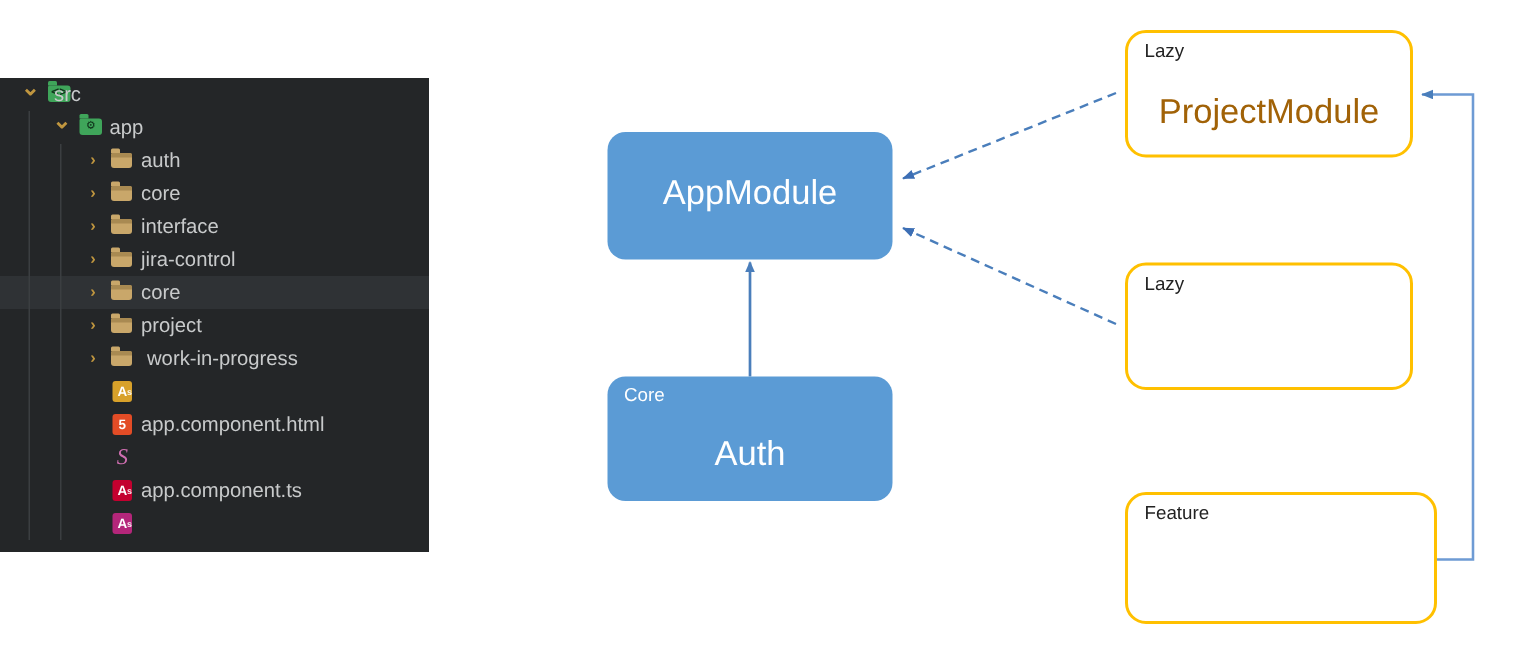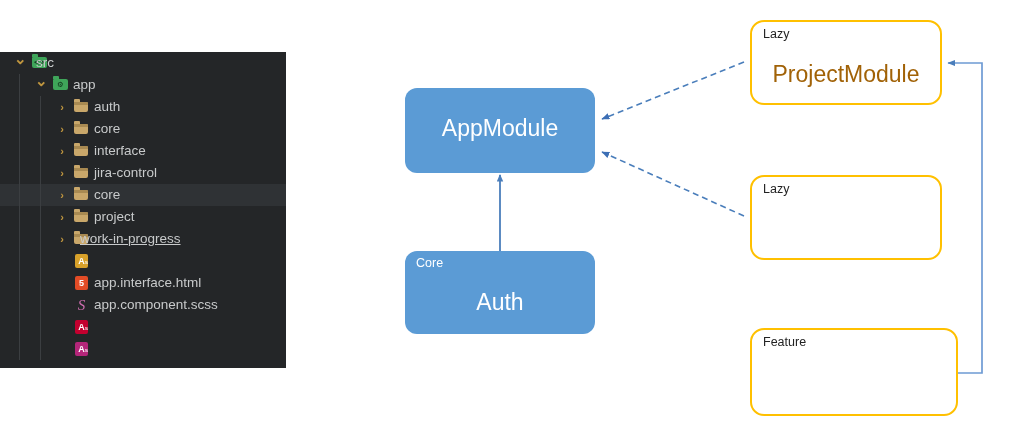--- a/index.html
+++ b/index.html
@@ -136,51 +136,51 @@
       </span>
       <span class="lbl" style="left: 94px; text-align: center;">project</span>
     </div>
     <div class="row">
       <div class="guide" style="left: 19px;"></div>
       <div class="guide" style="left: 40px;"></div>
       <span class="chev" style="left: 56px;">›</span>
       <span class="ico" style="left: 73px;">
         <span class="folder dark"></span>
       </span>
-      <span class="lbl" style="left: 80px; text-decoration: underline;">work-in-progress</span>
+      <span class="lbl" style="left: 98px;">work-in-progress</span>
     </div>
     <div class="row">
       <div class="guide" style="left: 19px;"></div>
       <div class="guide" style="left: 40px;"></div>
       <span class="ico" style="left: 73px;">
         <span class="badge ng-gold">A<span class="sub">s</span></span>
       </span>
     </div>
     <div class="row">
       <div class="guide" style="left: 19px;"></div>
       <div class="guide" style="left: 40px;"></div>
       <span class="ico" style="left: 73px;">
         <span class="badge html5">5</span>
       </span>
-      <span class="lbl" style="left: 94px;">app.interface.html</span>
+      <span class="lbl" style="left: 94px;">app.component.html</span>
     </div>
     <div class="row">
       <div class="guide" style="left: 19px;"></div>
       <div class="guide" style="left: 40px;"></div>
       <span class="ico" style="left: 73px;">
         <span class="scss">S</span>
       </span>
-      <span class="lbl" style="left: 94px;">app.component.scss</span>
     </div>
     <div class="row">
       <div class="guide" style="left: 19px;"></div>
       <div class="guide" style="left: 40px;"></div>
       <span class="ico" style="left: 73px;">
         <span class="badge ng-red">A<span class="sub">s</span></span>
       </span>
+      <span class="lbl" style="left: 94px;">app.component.ts</span>
     </div>
     <div class="row">
       <div class="guide" style="left: 19px;"></div>
       <div class="guide" style="left: 40px;"></div>
       <span class="ico" style="left: 73px;">
         <span class="badge ng-mag">A<span class="sub">s</span></span>
       </span>
     </div>
   </div>
 

